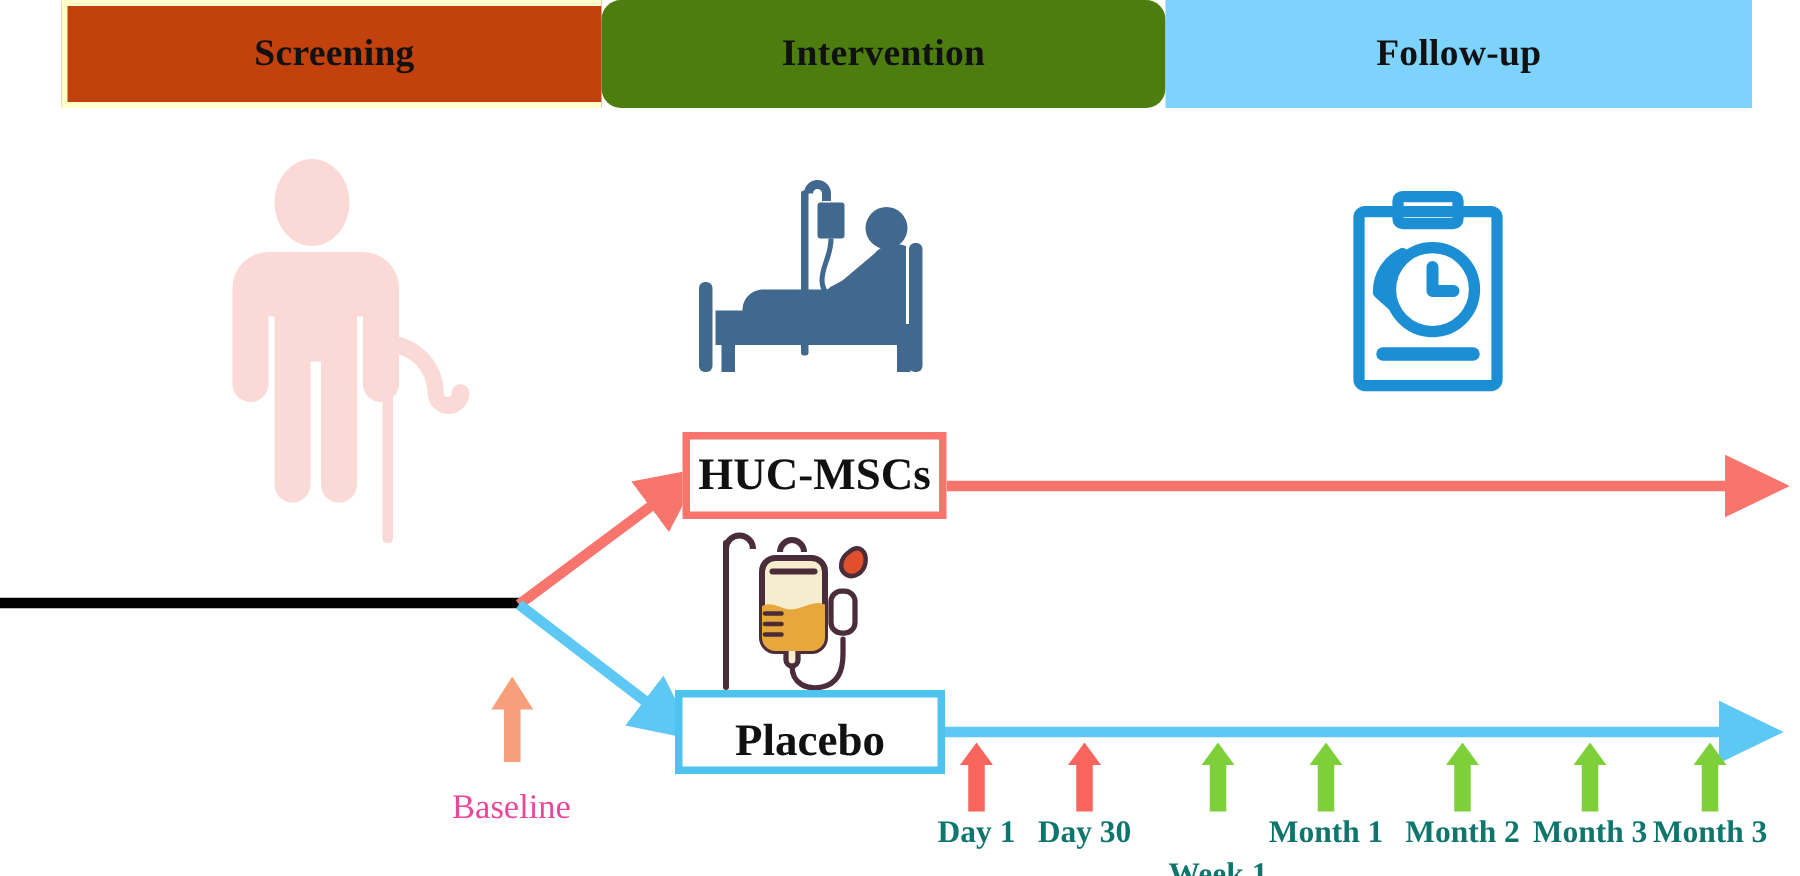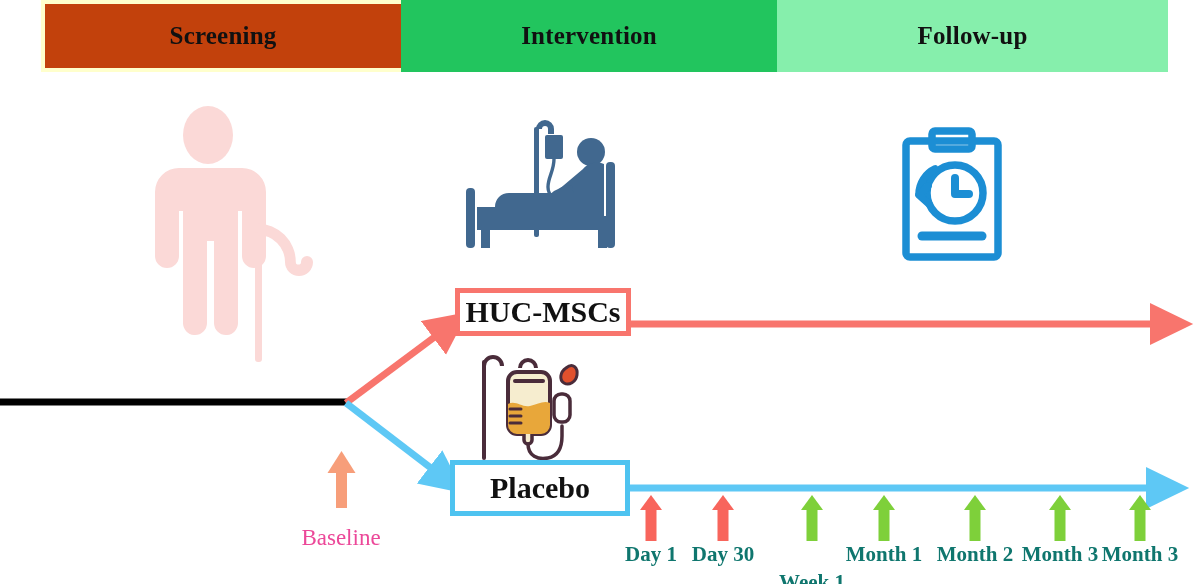--- a/index.html
+++ b/index.html
@@ -34,22 +34,22 @@
   svg.art{position:absolute;left:0;top:0;width:1200px;height:584px;overflow:visible;}
 
   
   .armbox{
     position:absolute;box-sizing:border-box;
     display:flex;align-items:center;justify-content:center;
     background:#ffffff;
     font-weight:bold;font-size:30px;color:#111111;
     font-family:"Liberation Serif", serif;
   }
-  #box-huc{left:455px;top:288px;width:176px;height:48px;border:5px solid #f8756d;}
-  #box-placebo{left:450px;top:460px;width:180px;height:56px;border:5px solid #4ec3f0;}
+  #box-huc{left:455px;top:288px;width:176px;height:58px;border:5px solid #f8756d;}
+  #box-placebo{left:450px;top:460px;width:180px;height:56px;border:5px solid #4ec3f0;align-items:flex-end;}
 
   
   .tl{
     position:absolute;top:542px;
     font-weight:bold;font-size:21px;color:#0f766e;
     font-family:"Liberation Serif", serif;
     text-align:center;white-space:nowrap;
     transform:translateX(-50%);
   }
   #baseline-label{
@@ -60,24 +60,24 @@
   }
 </style>
 </head>
 <body>
 
 <div id="stage">
 
   <div class="phase" id="phase-screening" style="background: #c2410c; border-color: rgb(255, 255, 204);">
     <span>Screening</span>
   </div>
-  <div class="phase" id="phase-intervention" style="background: #22c55e;">
+  <div class="phase" id="phase-intervention" style="background: #4d7c0f; border-radius: 13px;">
     <span>Intervention</span>
   </div>
-  <div class="phase" id="phase-followup" style="background: #86efac;">
+  <div class="phase" id="phase-followup" style="background: #7dd3fc;">
     <span>Follow-up</span>
   </div>
 
   <svg class="art" viewBox="0 0 1200 584" xmlns="http://www.w3.org/2000/svg">
     <defs>
       <marker id="ah-red" markerWidth="7" markerHeight="7" refX="2.6" refY="3" orient="auto" markerUnits="strokeWidth">
         <path d="M0,0 L6.2,3 L0,6 Z" fill="#f8756d"></path>
       </marker>
       <marker id="ah-blue" markerWidth="7" markerHeight="7" refX="2.6" refY="3" orient="auto" markerUnits="strokeWidth">
         <path d="M0,0 L6.2,3 L0,6 Z" fill="#5ec8f5"></path>

